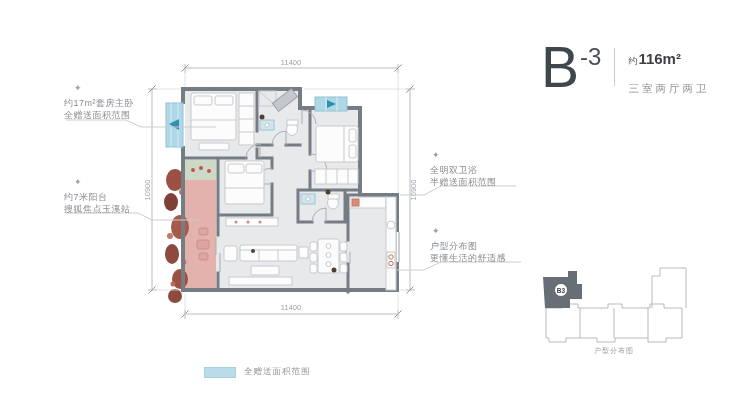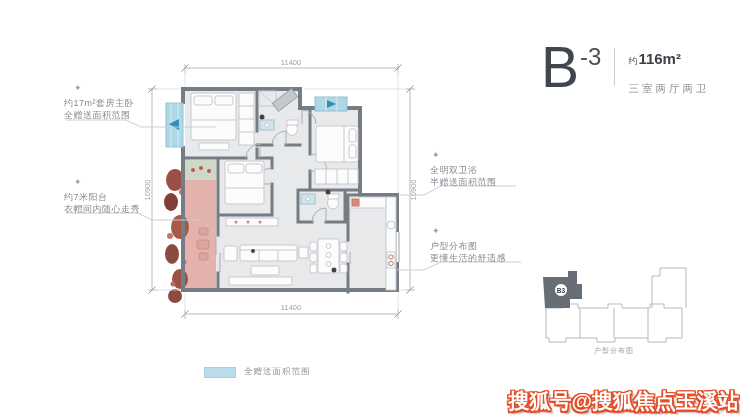--- a/index.html
+++ b/index.html
@@ -253,21 +253,21 @@
 
   <div class="ann" style="left:64px;top:82px;">
     <span class="icon">✦</span>
     <div>约17m²套房主卧</div>
     <div>全赠送面积范围</div>
   </div>
 
   <div class="ann" style="left:64px;top:176px;">
     <span class="icon">✦</span>
     <div>约7米阳台</div>
-    <div>衣帽间内随心走秀</div>
+    <div>搜狐焦点玉溪站</div>
   </div>
 
   <div class="ann right" style="left:430px;top:149px;">
     <span class="icon">✦</span>
     <div>全明双卫浴</div>
     <div>半赠送面积范围</div>
   </div>
 
   <div class="ann right" style="left:430px;top:225px;">
     <span class="icon">✦</span>
@@ -288,15 +288,14 @@
     </div>
   </div>
 
   <div class="legend">
     <div class="item">
       <span class="sw full"></span>
       <span>全赠送面积范围</span>
     </div>
   </div>
 
-  <div class="wm">搜狐号@搜狐焦点玉溪站</div>
 
 </div>
 
 </body></html>

